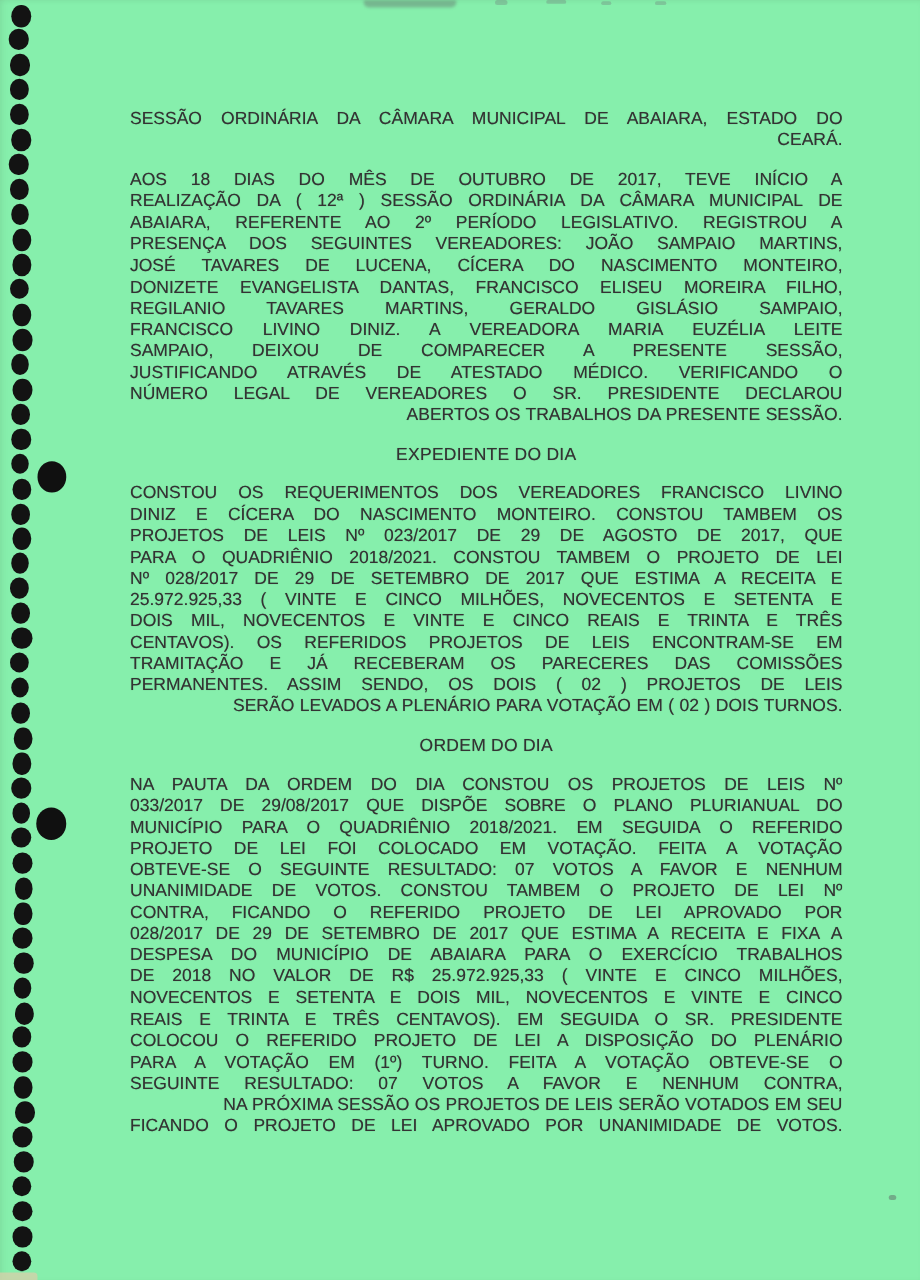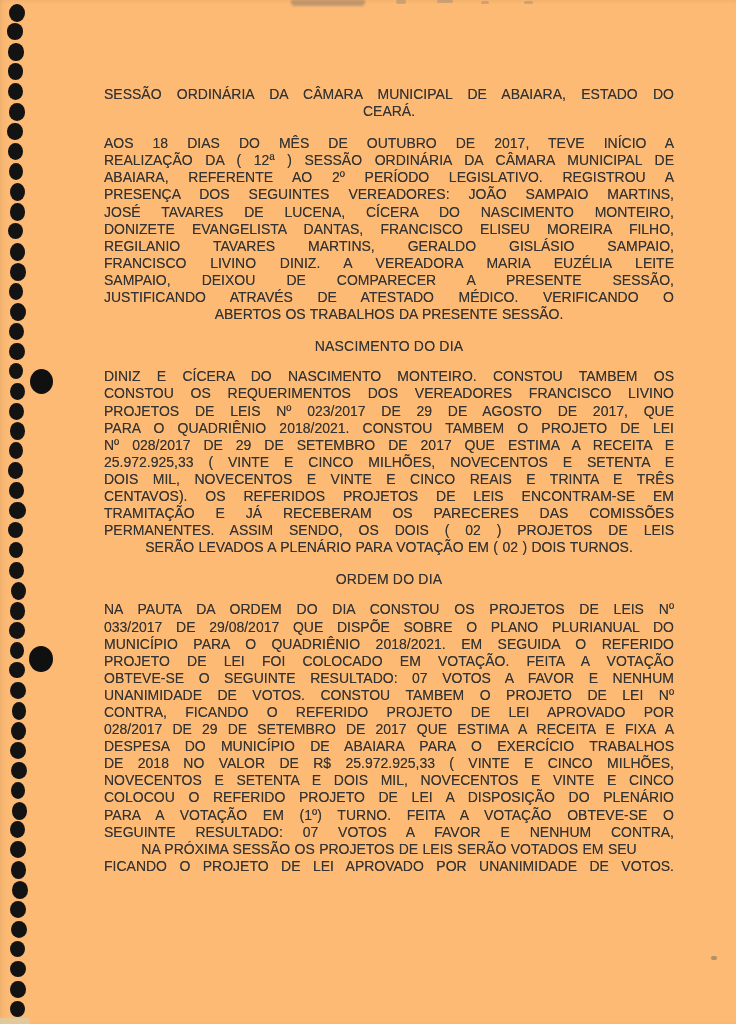--- a/index.html
+++ b/index.html
@@ -3,21 +3,21 @@
 <meta charset="utf-8">
 <style>
   html,body{margin:0;padding:0;}
   body{
     width:736px;height:1024px;position:relative;overflow:hidden;
     background:#fafaf8;
     font-family:"Liberation Sans",sans-serif;
   }
   .page{
     position:absolute;inset:0;
-    background:#fdba74;
+    background:#86efac;
     box-shadow:inset 4px 0 6px -3px rgba(60,55,45,.10),
                inset 0 3px 5px -3px rgba(60,55,45,.08);
   }
   
   .hole{
     position:absolute;background:#131313;border-radius:50%;
   }
   .ink-blot{
     position:absolute;background:#101010;border-radius:50%;
   }
@@ -43,21 +43,21 @@
     text-shadow:0 0 .6px rgba(45,45,45,.55);
     -webkit-font-smoothing:antialiased;
   }
   .para{margin:0 0 15px 0;}
   .line{
     height:17.1px;line-height:17.1px;
     text-align:justify;overflow:hidden;
     word-spacing:.5px;white-space:normal;
   }
   .line::after{content:"";display:inline-block;width:100%;height:0;}
-  .line.last{text-align:center;}
+  .line.last{text-align:right;}
   .line.last::after{content:none;}
   .heading{
     height:17.1px;line-height:17.1px;text-align:center;
     margin:10px 0 13px 0;letter-spacing:.2px;
   }
 </style>
 </head>
 <body>
 
 <div class="page">
@@ -135,26 +135,27 @@
         <div class="line">AOS 18 DIAS DO MÊS DE OUTUBRO DE 2017, TEVE INÍCIO A</div>
         <div class="line">REALIZAÇÃO DA ( 12ª ) SESSÃO ORDINÁRIA DA CÂMARA MUNICIPAL DE</div>
         <div class="line">ABAIARA, REFERENTE AO 2º PERÍODO LEGISLATIVO. REGISTROU A</div>
         <div class="line">PRESENÇA DOS SEGUINTES VEREADORES: JOÃO SAMPAIO MARTINS,</div>
         <div class="line">JOSÉ TAVARES DE LUCENA, CÍCERA DO NASCIMENTO MONTEIRO,</div>
         <div class="line">DONIZETE EVANGELISTA DANTAS, FRANCISCO ELISEU MOREIRA FILHO,</div>
         <div class="line">REGILANIO TAVARES MARTINS, GERALDO GISLÁSIO SAMPAIO,</div>
         <div class="line">FRANCISCO LIVINO DINIZ. A VEREADORA MARIA EUZÉLIA LEITE</div>
         <div class="line">SAMPAIO, DEIXOU DE COMPARECER A PRESENTE SESSÃO,</div>
         <div class="line">JUSTIFICANDO ATRAVÉS DE ATESTADO MÉDICO. VERIFICANDO O</div>
+        <div class="line">NÚMERO LEGAL DE VEREADORES O SR. PRESIDENTE DECLAROU</div>
         <div class="line last">ABERTOS OS TRABALHOS DA PRESENTE SESSÃO.</div>
       </div>
-      <div class="heading">NASCIMENTO DO DIA</div>
+      <div class="heading">EXPEDIENTE DO DIA</div>
       <div class="para">
+        <div class="line">CONSTOU OS REQUERIMENTOS DOS VEREADORES FRANCISCO LIVINO</div>
         <div class="line">DINIZ E CÍCERA DO NASCIMENTO MONTEIRO. CONSTOU TAMBEM OS</div>
-        <div class="line">CONSTOU OS REQUERIMENTOS DOS VEREADORES FRANCISCO LIVINO</div>
         <div class="line">PROJETOS DE LEIS Nº 023/2017 DE 29 DE AGOSTO DE 2017, QUE</div>
         <div class="line">PARA O QUADRIÊNIO 2018/2021. CONSTOU TAMBEM O PROJETO DE LEI</div>
         <div class="line">Nº 028/2017 DE 29 DE SETEMBRO DE 2017 QUE ESTIMA A RECEITA E</div>
         <div class="line">25.972.925,33 ( VINTE E CINCO MILHÕES, NOVECENTOS E SETENTA E</div>
         <div class="line">DOIS  MIL, NOVECENTOS E VINTE E CINCO REAIS E TRINTA E TRÊS</div>
         <div class="line">CENTAVOS). OS REFERIDOS PROJETOS DE LEIS ENCONTRAM-SE EM</div>
         <div class="line">TRAMITAÇÃO E JÁ RECEBERAM OS PARECERES DAS COMISSÕES</div>
         <div class="line">PERMANENTES. ASSIM SENDO, OS DOIS ( 02 ) PROJETOS DE LEIS</div>
         <div class="line last">SERÃO LEVADOS A PLENÁRIO PARA VOTAÇÃO EM ( 02 ) DOIS TURNOS.</div>
       </div>
@@ -164,20 +165,21 @@
         <div class="line">033/2017 DE 29/08/2017 QUE DISPÕE SOBRE O PLANO PLURIANUAL DO</div>
         <div class="line">MUNICÍPIO PARA O QUADRIÊNIO 2018/2021. EM SEGUIDA O REFERIDO</div>
         <div class="line">PROJETO DE LEI FOI COLOCADO EM VOTAÇÃO. FEITA A VOTAÇÃO</div>
         <div class="line">OBTEVE-SE O SEGUINTE RESULTADO: 07 VOTOS A FAVOR E NENHUM</div>
         <div class="line">UNANIMIDADE DE VOTOS. CONSTOU TAMBEM O PROJETO DE LEI  Nº</div>
         <div class="line">CONTRA, FICANDO O REFERIDO PROJETO DE LEI APROVADO POR</div>
         <div class="line">028/2017 DE 29 DE SETEMBRO DE 2017 QUE ESTIMA A RECEITA E FIXA A</div>
         <div class="line">DESPESA DO MUNICÍPIO DE ABAIARA PARA O EXERCÍCIO TRABALHOS</div>
         <div class="line">DE 2018 NO VALOR DE R$ 25.972.925,33 ( VINTE E CINCO MILHÕES,</div>
         <div class="line">NOVECENTOS E SETENTA E DOIS MIL, NOVECENTOS E VINTE E CINCO</div>
+        <div class="line">REAIS E TRINTA E TRÊS CENTAVOS). EM SEGUIDA O SR. PRESIDENTE</div>
         <div class="line">COLOCOU O REFERIDO PROJETO DE LEI A DISPOSIÇÃO DO PLENÁRIO</div>
         <div class="line">PARA A VOTAÇÃO EM (1º) TURNO. FEITA A VOTAÇÃO OBTEVE-SE O</div>
         <div class="line">SEGUINTE RESULTADO: 07 VOTOS A FAVOR E NENHUM CONTRA,</div>
         <div class="line last">NA PRÓXIMA SESSÃO OS PROJETOS DE LEIS SERÃO VOTADOS EM SEU</div>
         <div class="line">FICANDO O PROJETO DE LEI APROVADO POR UNANIMIDADE DE VOTOS.</div>
       </div>
     </div>
 </div>
 
 </body></html>

